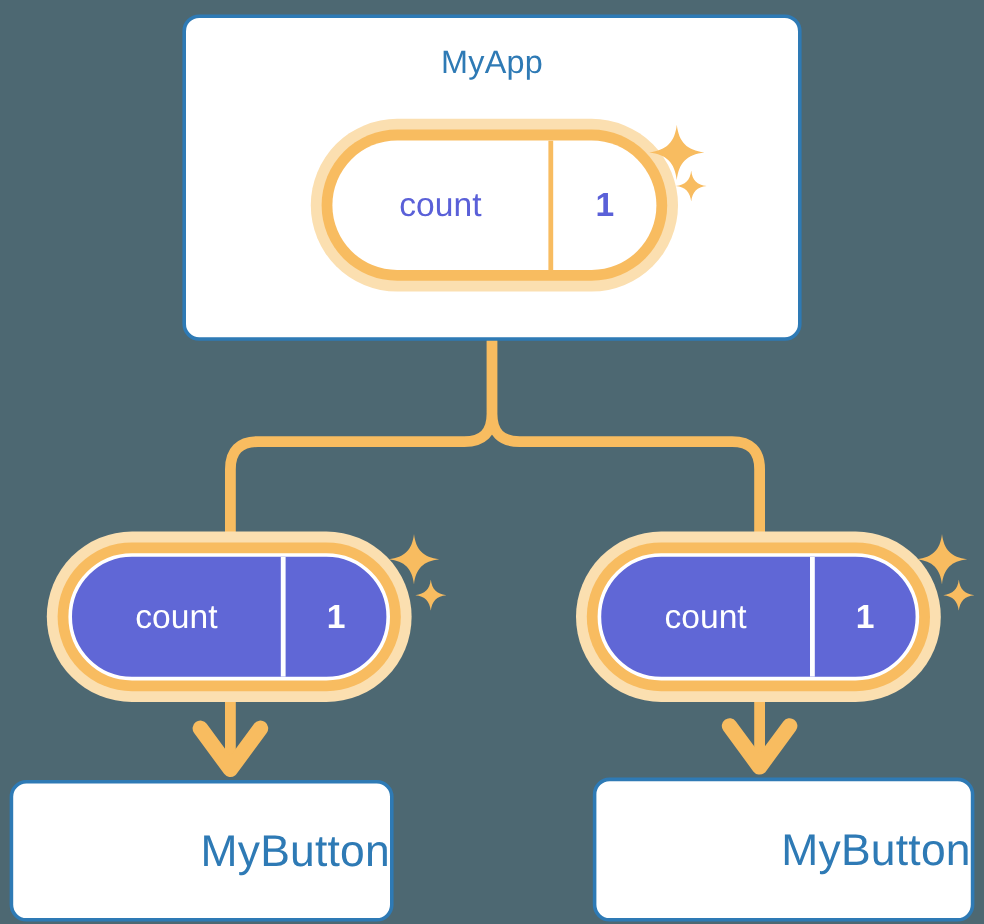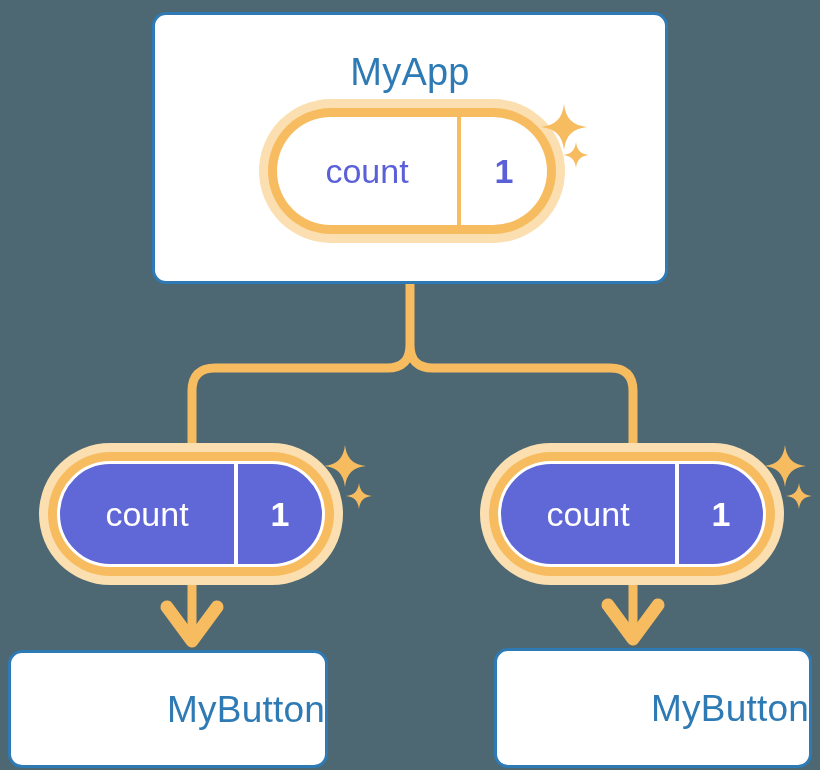--- a/index.html
+++ b/index.html
@@ -26,21 +26,21 @@
   }
   .card-label{
     color:#2e7ab5;
     font-size:37px;
     letter-spacing:.2px;
     line-height:1;
     white-space:nowrap;
   }
   #card-app{left:152px;top:12px;width:516px;height:272px;
             flex-direction:column;justify-content:flex-start;}
-  #card-app .card-label{font-size:38px;margin-top:38px;}
+  #card-app .card-label{font-size:27px;margin-top:24px;}
   #card-btn-left{left:8px;top:650px;width:320px;height:118px;}
   #card-btn-right{left:494px;top:648px;width:318px;height:120px;}
 
   
   .pill{
     position:absolute;
     box-sizing:border-box;
     border-radius:999px;
     display:flex;align-items:stretch;
     z-index:4;
@@ -60,21 +60,21 @@
     z-index:-1;
   }
   .pill-inner{
     position:absolute;inset:9px;
     border-radius:999px;
     display:flex;align-items:stretch;
     overflow:hidden;
   }
   .pill-key,.pill-val{
     display:flex;align-items:center;justify-content:center;
-    font-size:34px;line-height:1;white-space:nowrap;text-align:right;
+    font-size:28px;line-height:1;white-space:nowrap;text-align:right;
   }
 
   
   #pill-app{left:268px;top:108px;width:288px;height:126px;}
   #pill-app .pill-inner{background:#ffffff;}
   #pill-app .pill-key{flex:0 0 180px;color:#5a60d8;}
   #pill-app .pill-val{flex:1 1 auto;color:#5a60d8;font-weight:bold;
                       border-left:4px solid #f8bc60;}
 
   

